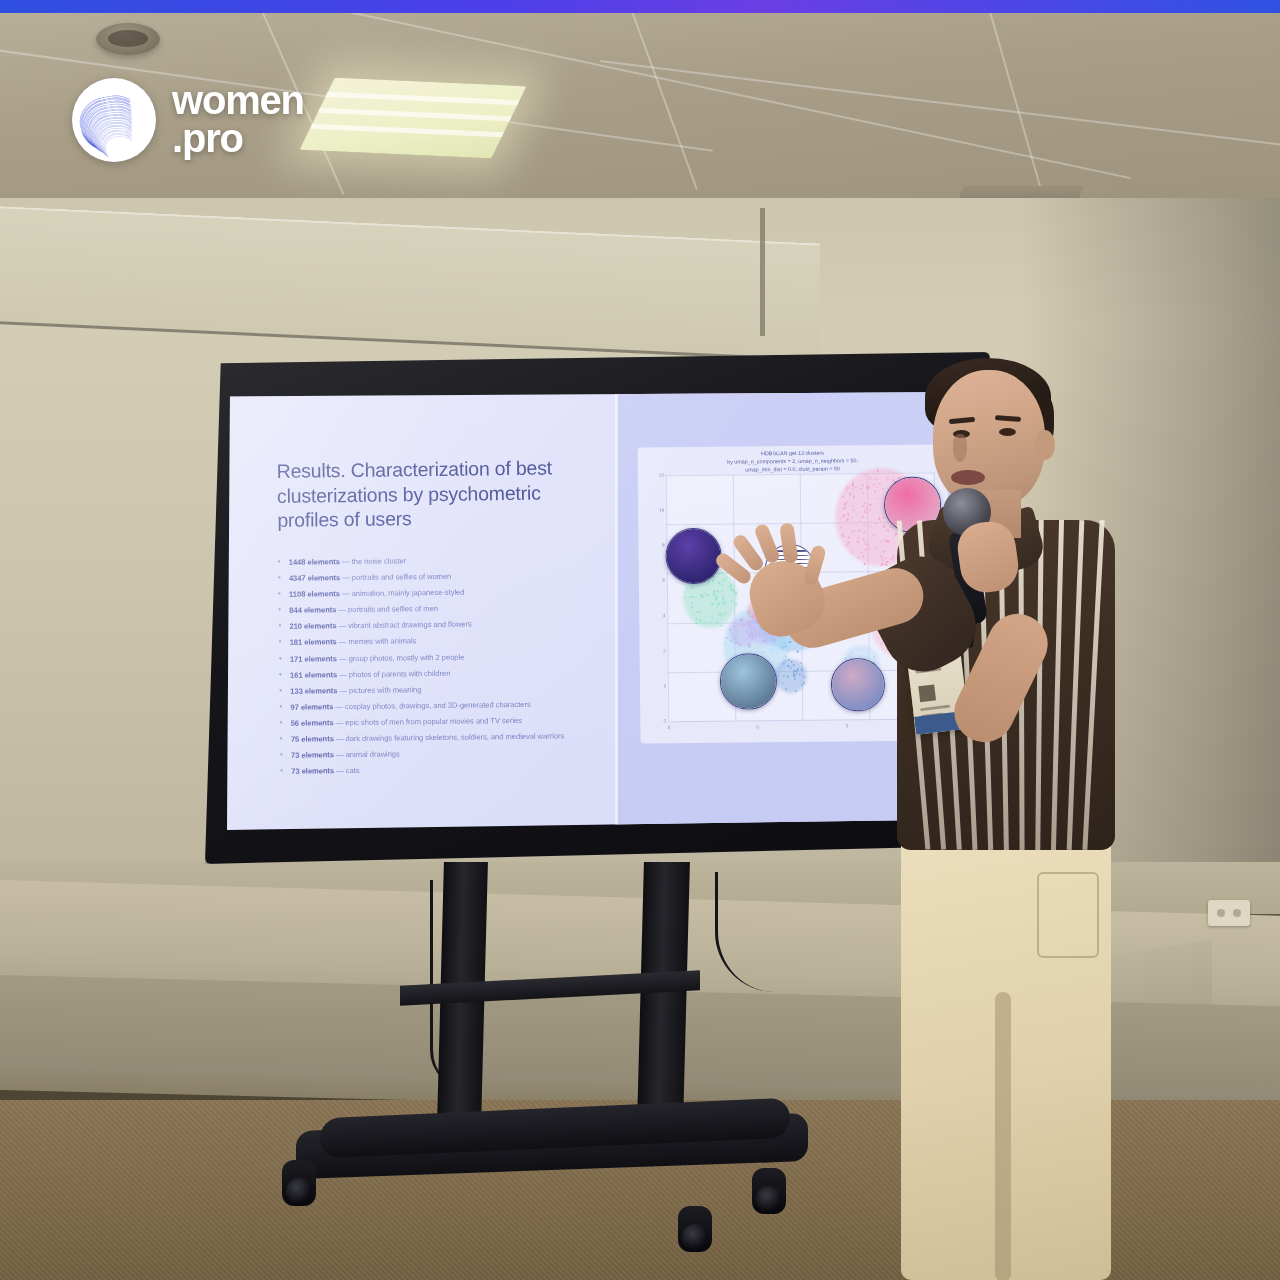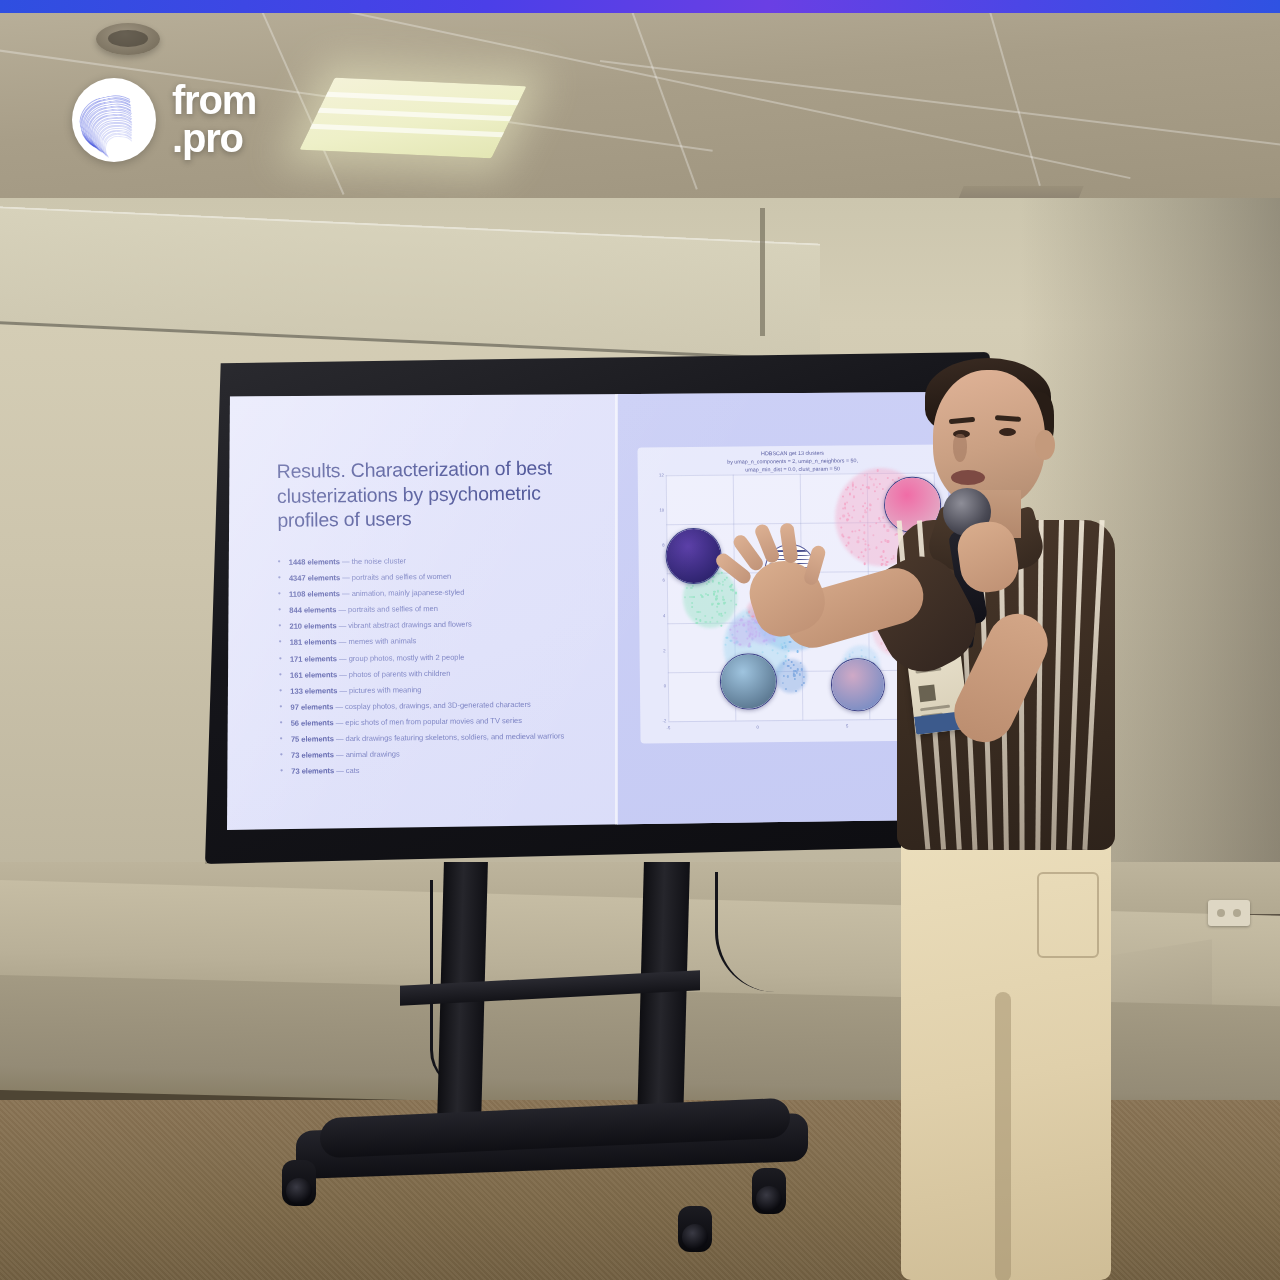--- a/index.html
+++ b/index.html
@@ -1244,18 +1244,18 @@
         <div class="wline" style="left: 26px; top: 46.8px; width: 38.6px; height: 34.2px; transform: rotate(0.6deg); opacity: 0.454;"></div>
         <div class="wline" style="left: 27px; top: 48.4px; width: 37.3px; height: 33.1px; transform: rotate(1.3deg); opacity: 0.432;"></div>
         <div class="wline" style="left: 28px; top: 50px; width: 36px; height: 32px; transform: rotate(2deg); opacity: 0.41;"></div>
         <div class="wline" style="left: 29px; top: 51.6px; width: 34.7px; height: 30.9px; transform: rotate(2.7deg); opacity: 0.388;"></div>
         <div class="wline" style="left: 30px; top: 53.2px; width: 33.4px; height: 29.8px; transform: rotate(3.4deg); opacity: 0.366;"></div>
         <div class="wline" style="left: 31px; top: 54.8px; width: 32.1px; height: 28.7px; transform: rotate(4.1deg); opacity: 0.344;"></div>
         <div class="wline" style="left: 32px; top: 56.4px; width: 30.8px; height: 27.6px; transform: rotate(4.8deg); opacity: 0.322;"></div>
         <div class="wline" style="left: 33px; top: 58px; width: 29.5px; height: 26.5px; transform: rotate(5.5deg); opacity: 0.3;"></div>
       </div>
     <div class="brand-text">
-      <span>from</span>
+      <span>women</span>
       <span>.pro</span>
     </div>
   </div>
 
 </div>
 
 </body></html>

